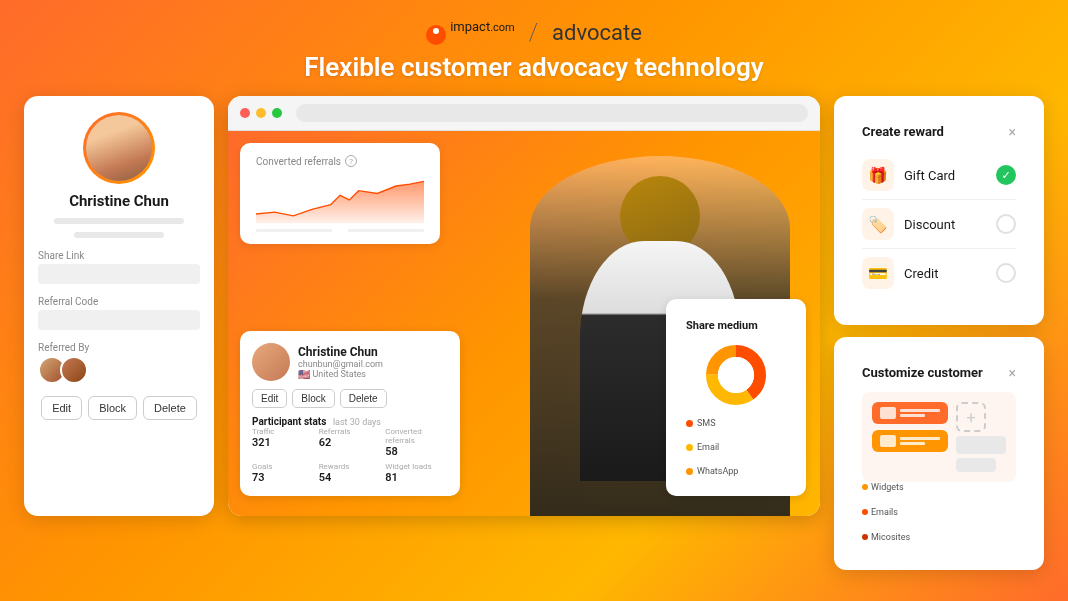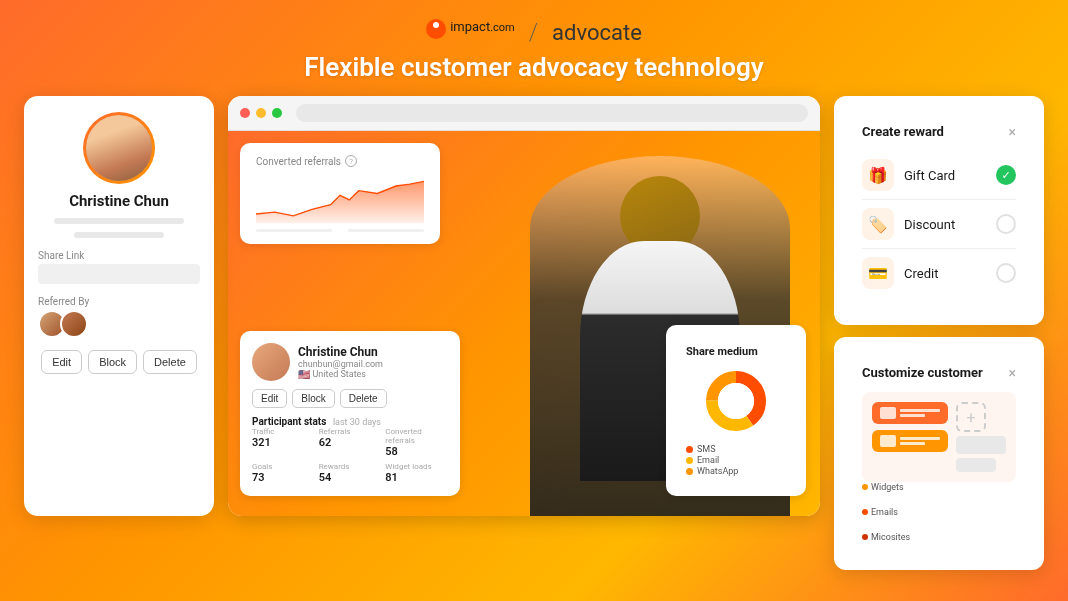--- a/index.html
+++ b/index.html
@@ -22,21 +22,21 @@
       padding: 18px 0 14px;
       gap: 6px;
     }
     .logo-row {
       display: flex;
       align-items: center;
       gap: 10px;
     }
     .logo-text {
       display: flex;
-      align-items: flex-start;
+      align-items: flex-end;
       gap: 4px;
     }
     .logo-dot {
       width: 20px;
       height: 20px;
       background: #ff4d00;
       border-radius: 50%;
       display: flex;
       align-items: center;
       justify-content: center;
@@ -366,21 +366,21 @@
       margin-bottom: 8px;
     }
     .sm-chart {
       display: flex;
       justify-content: center;
       margin-bottom: 8px;
     }
     .sm-legend {
       display: flex;
       flex-direction: column;
-      gap: 1px;
+      gap: 14px;
     }
     .sm-legend-item {
       display: flex;
       align-items: center;
       gap: 4px;
       font-size: 9px;
       color: #555;
     }
     .sm-dot {
       width: 7px;
@@ -588,20 +588,24 @@
     </div>
     <div class="profile-name">Christine Chun</div>
     <div class="profile-bar"></div>
     <div class="profile-bar short"></div>
 
     <div class="profile-field">
       <div class="field-label">Share Link</div>
       <div class="field-bar"></div>
     </div>
     <div class="profile-field">
+      <div class="field-label">Referral Code</div>
+      <div class="field-bar"></div>
+    </div>
+    <div class="profile-field">
       <div class="field-label">Referred By</div>
       <div style="display:flex;align-items:center;gap:0;margin-top:3px;">
         <div class="small-avatar" style="background:linear-gradient(135deg,#d4a574,#a0522d);"></div>
         <div class="small-avatar" style="background:linear-gradient(135deg,#c47a55,#8B4513);margin-left:-6px;"></div>
       </div>
     </div>
 
     <div class="profile-actions">
       <button class="btn-outline">Edit</button>
       <button class="btn-outline">Block</button>

